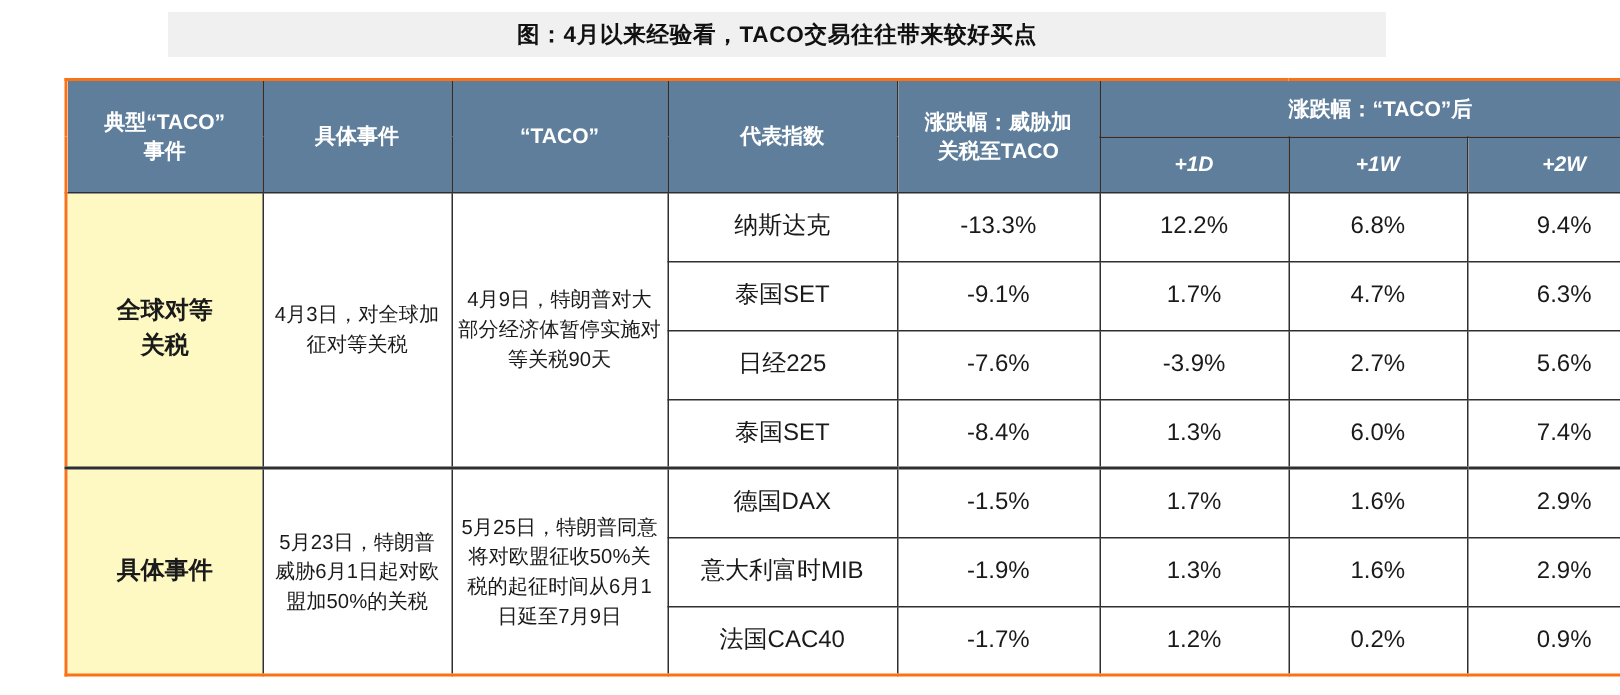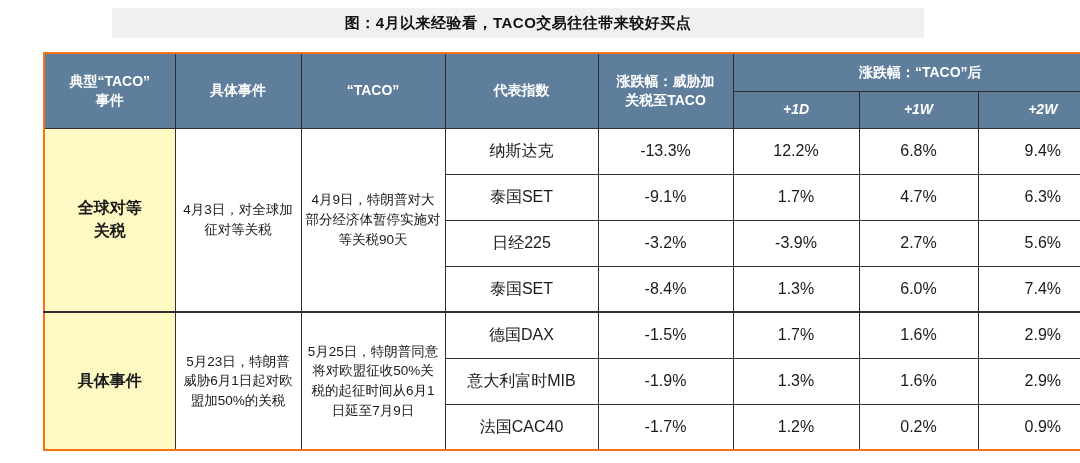--- a/index.html
+++ b/index.html
@@ -132,21 +132,21 @@
       </tr>
       <tr>
         <td>泰国SET</td>
         <td>-9.1%</td>
         <td>1.7%</td>
         <td>4.7%</td>
         <td>6.3%</td>
       </tr>
       <tr>
         <td>日经225</td>
-        <td>-3.2%</td>
+        <td>-7.6%</td>
         <td>-3.9%</td>
         <td>2.7%</td>
         <td>5.6%</td>
       </tr>
       <tr>
         <td>泰国SET</td>
         <td>-8.4%</td>
         <td>1.3%</td>
         <td>6.0%</td>
         <td>7.4%</td>

